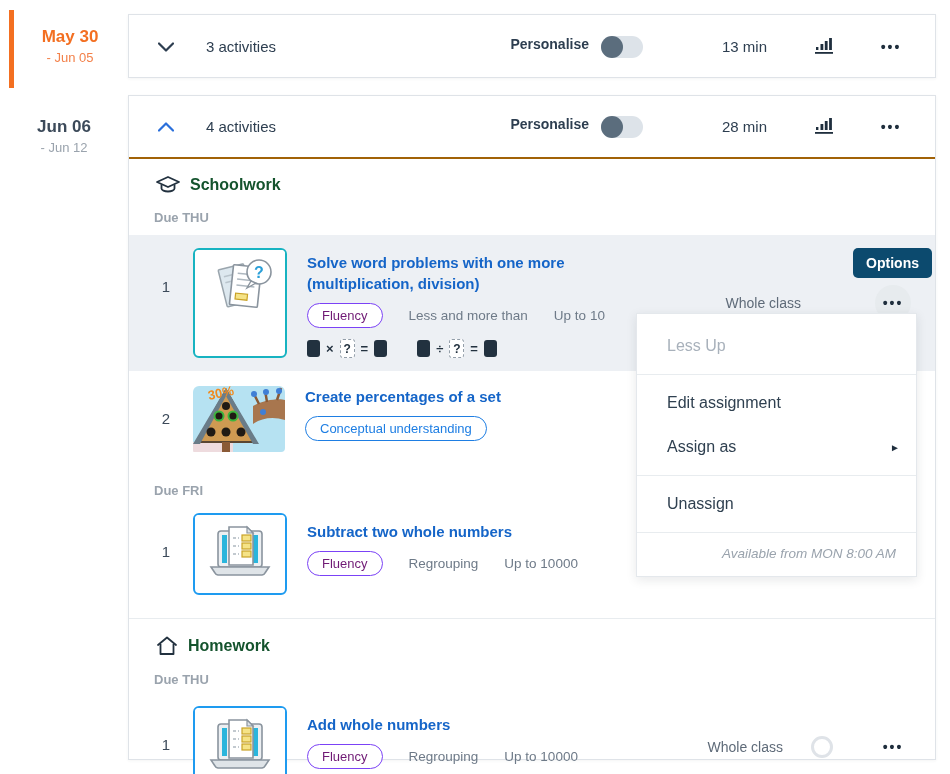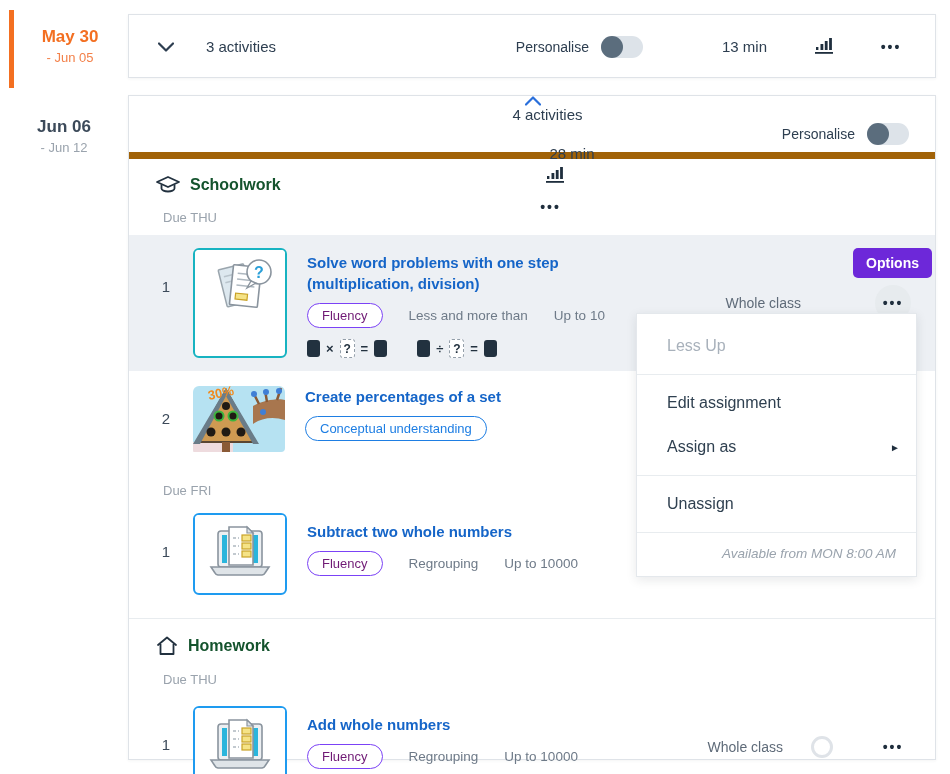--- a/index.html
+++ b/index.html
@@ -18,40 +18,40 @@
   .week-2 .wk-start { color:#3c4a5a; }
   .week-2 .wk-end { color:#9aa3ad; }
 
   
   .card { position:absolute; left:128px; width:808px; background:#fff;
     border:1px solid #dfe3e8; border-radius:0; box-shadow:0 1px 3px rgba(40,50,60,.05); }
   .card-1 { top:14px; height:64px; }
   .card-2 { top:95px; height:665px; }
 
   .card-header { height:63px; display:flex; align-items:center; padding:0 26px 0 27px; }
-  .card-2 .card-header { border-bottom:7px solid #a16207;flex-direction:column; }
+  .card-2 .card-header { border-bottom:2px solid #a16207; }
   .chev-btn { background:none; border:none; cursor:pointer; width:20px; height:20px;
     display:flex; align-items:center; justify-content:center; padding:0; }
   .hdr-count { font-size:15px; margin-left:30px; color:#2d3e50; }
-  .personalise-wrap { margin-left:auto; display:flex; align-items:center; }
+  .personalise-wrap { margin-left:auto; display:flex; align-items:flex-start;font-weight:bold; }
   .personalise-label { font-size:14px; color:#2d3e50; }
   .toggle { position:relative; width:42px; height:22px; margin-left:12px; border:none;
     background:#dde3e9; border-radius:11px; cursor:pointer; }
   .toggle .knob { position:absolute; left:0; top:0; width:22px; height:22px;
     background:#5b6d7d; border-radius:50%; }
   .hdr-duration { font-size:15px; margin-left:72px; width:52px; text-align:right; }
   .chart-btn { background:none; border:none; cursor:pointer; margin-left:44px; padding:2px; }
   .ellipsis-btn { background:none; border:none; cursor:pointer; margin-left:36px;
     font-size:14px; font-weight:bold; letter-spacing:2px; color:#1f2e3d;
     width:36px; height:36px; border-radius:50%; line-height:36px; text-align:center; }
 
   
   .section-header { display:flex; align-items:center; margin:17px 0 0 27px; }
   .section-header .sec-title { font-size:16px; font-weight:bold; color:#14532d; margin-left:10px; }
-  .due-label { margin:16px 0 0 34px; font-size:13px; font-weight:normal; color:#9aa3ad; }
+  .due-label { margin:16px 0 0 25px; font-size:13px; font-weight:bold; color:#9aa3ad; }
 
   .activity-row { position:relative; display:flex; padding:13px 0 13px 24px; }
   .row-highlight { background:#edf0f4; margin-top:10px; }
   .row-num { width:26px; text-align:center; font-size:15px; color:#3c4a5a; padding-top:30px; flex:none; }
   .thumb { flex:none; margin-left:14px; border-radius:6px; overflow:hidden; background:#fff; cursor:pointer; }
   .thumb-bordered-teal { border:2px solid #17b3c1; }
   .thumb-bordered-blue { border:2px solid #1e9bf0; }
   .row-body { margin-left:20px; padding-top:4px; }
   .activity-title { font-size:15px; font-weight:bold; color:#1565c8; max-width:352px;
     line-height:21px; cursor:pointer; }
@@ -73,21 +73,21 @@
     display:flex; align-items:center; }
   .assigned-label { font-size:14px; color:#5f6b79; }
   .radio-ring { width:22px; height:22px; border-radius:50%; border:3px solid #dfe3e8;
     background:#fff; margin-left:28px; cursor:pointer; }
   .row-ellipsis { margin-left:42px; }
   .row-1 .row-ellipsis { background:#e7ebee; margin-left:74px; }
 
   .full-divider { border:none; border-top:1px solid #e8ecef; margin:10px 0 0 0; }
 
   
-  .tooltip { position:absolute; right:3px; top:152px; background:#6d28d9; color:#fff;
+  .tooltip { position:absolute; right:3px; top:152px; background:#0c4a6e; color:#fff;
     font-size:14px; font-weight:bold; padding:7px 13px; border-radius:5px; z-index:8; }
 
   
   .menu { position:absolute; left:507px; top:217px; width:281px; background:#fff;
     border:1px solid #e4e8ec; box-shadow:0 3px 10px rgba(30,40,50,.10); z-index:6; padding-top:10px; }
   .menu-item { height:44px; display:flex; align-items:center; padding:0 16px 0 30px;
     font-size:16px; color:#2f4050; cursor:pointer; background:#fff; border:none; width:100%; text-align:left; }
   .menu-item.disabled { color:#a8b1bb; cursor:default; }
   .menu-item .submenu-arrow { margin-left:auto; font-size:10px; color:#1f2e3d; }
   .menu-sep { border:none; border-top:1px solid #e8ecef; margin:6px 0; }
@@ -189,21 +189,21 @@
             <line x1="41" y1="30" x2="59" y2="30" stroke="#aeb8c0" stroke-width="1.5"></line>
             <line x1="41" y1="36" x2="59" y2="36" stroke="#aeb8c0" stroke-width="1.5"></line>
             <rect x="41" y="44" width="12" height="6" fill="#f5e387" stroke="#c9a227" stroke-width="1.2"></rect>
           </g>
           <circle cx="64" cy="22" r="12" fill="#ffffff" stroke="#8a949e" stroke-width="1.6"></circle>
           <polygon points="56,31 52,38 61,33" fill="#ffffff" stroke="#8a949e" stroke-width="1.4"></polygon>
           <text x="64" y="28" text-anchor="middle" font-size="16" font-weight="bold" fill="#2a9fd8" font-family="Liberation Sans, sans-serif">?</text>
         </svg>
       </div>
       <div class="row-body">
-        <div class="activity-title">Solve word problems with one step (multiplication, division)</div>
+        <div class="activity-title">Solve word problems with one more (multiplication, division)</div>
         <div class="badge-row">
           <span class="pill pill-purple">Fluency</span>
           <span class="meta">Less and more than</span>
           <span class="meta">Up to 10</span>
         </div>
         <div class="equations">
           <span class="eq">
             <span class="eq-sq"></span>
             <span class="eq-op">×</span>
             <span class="eq-box">?</span>

